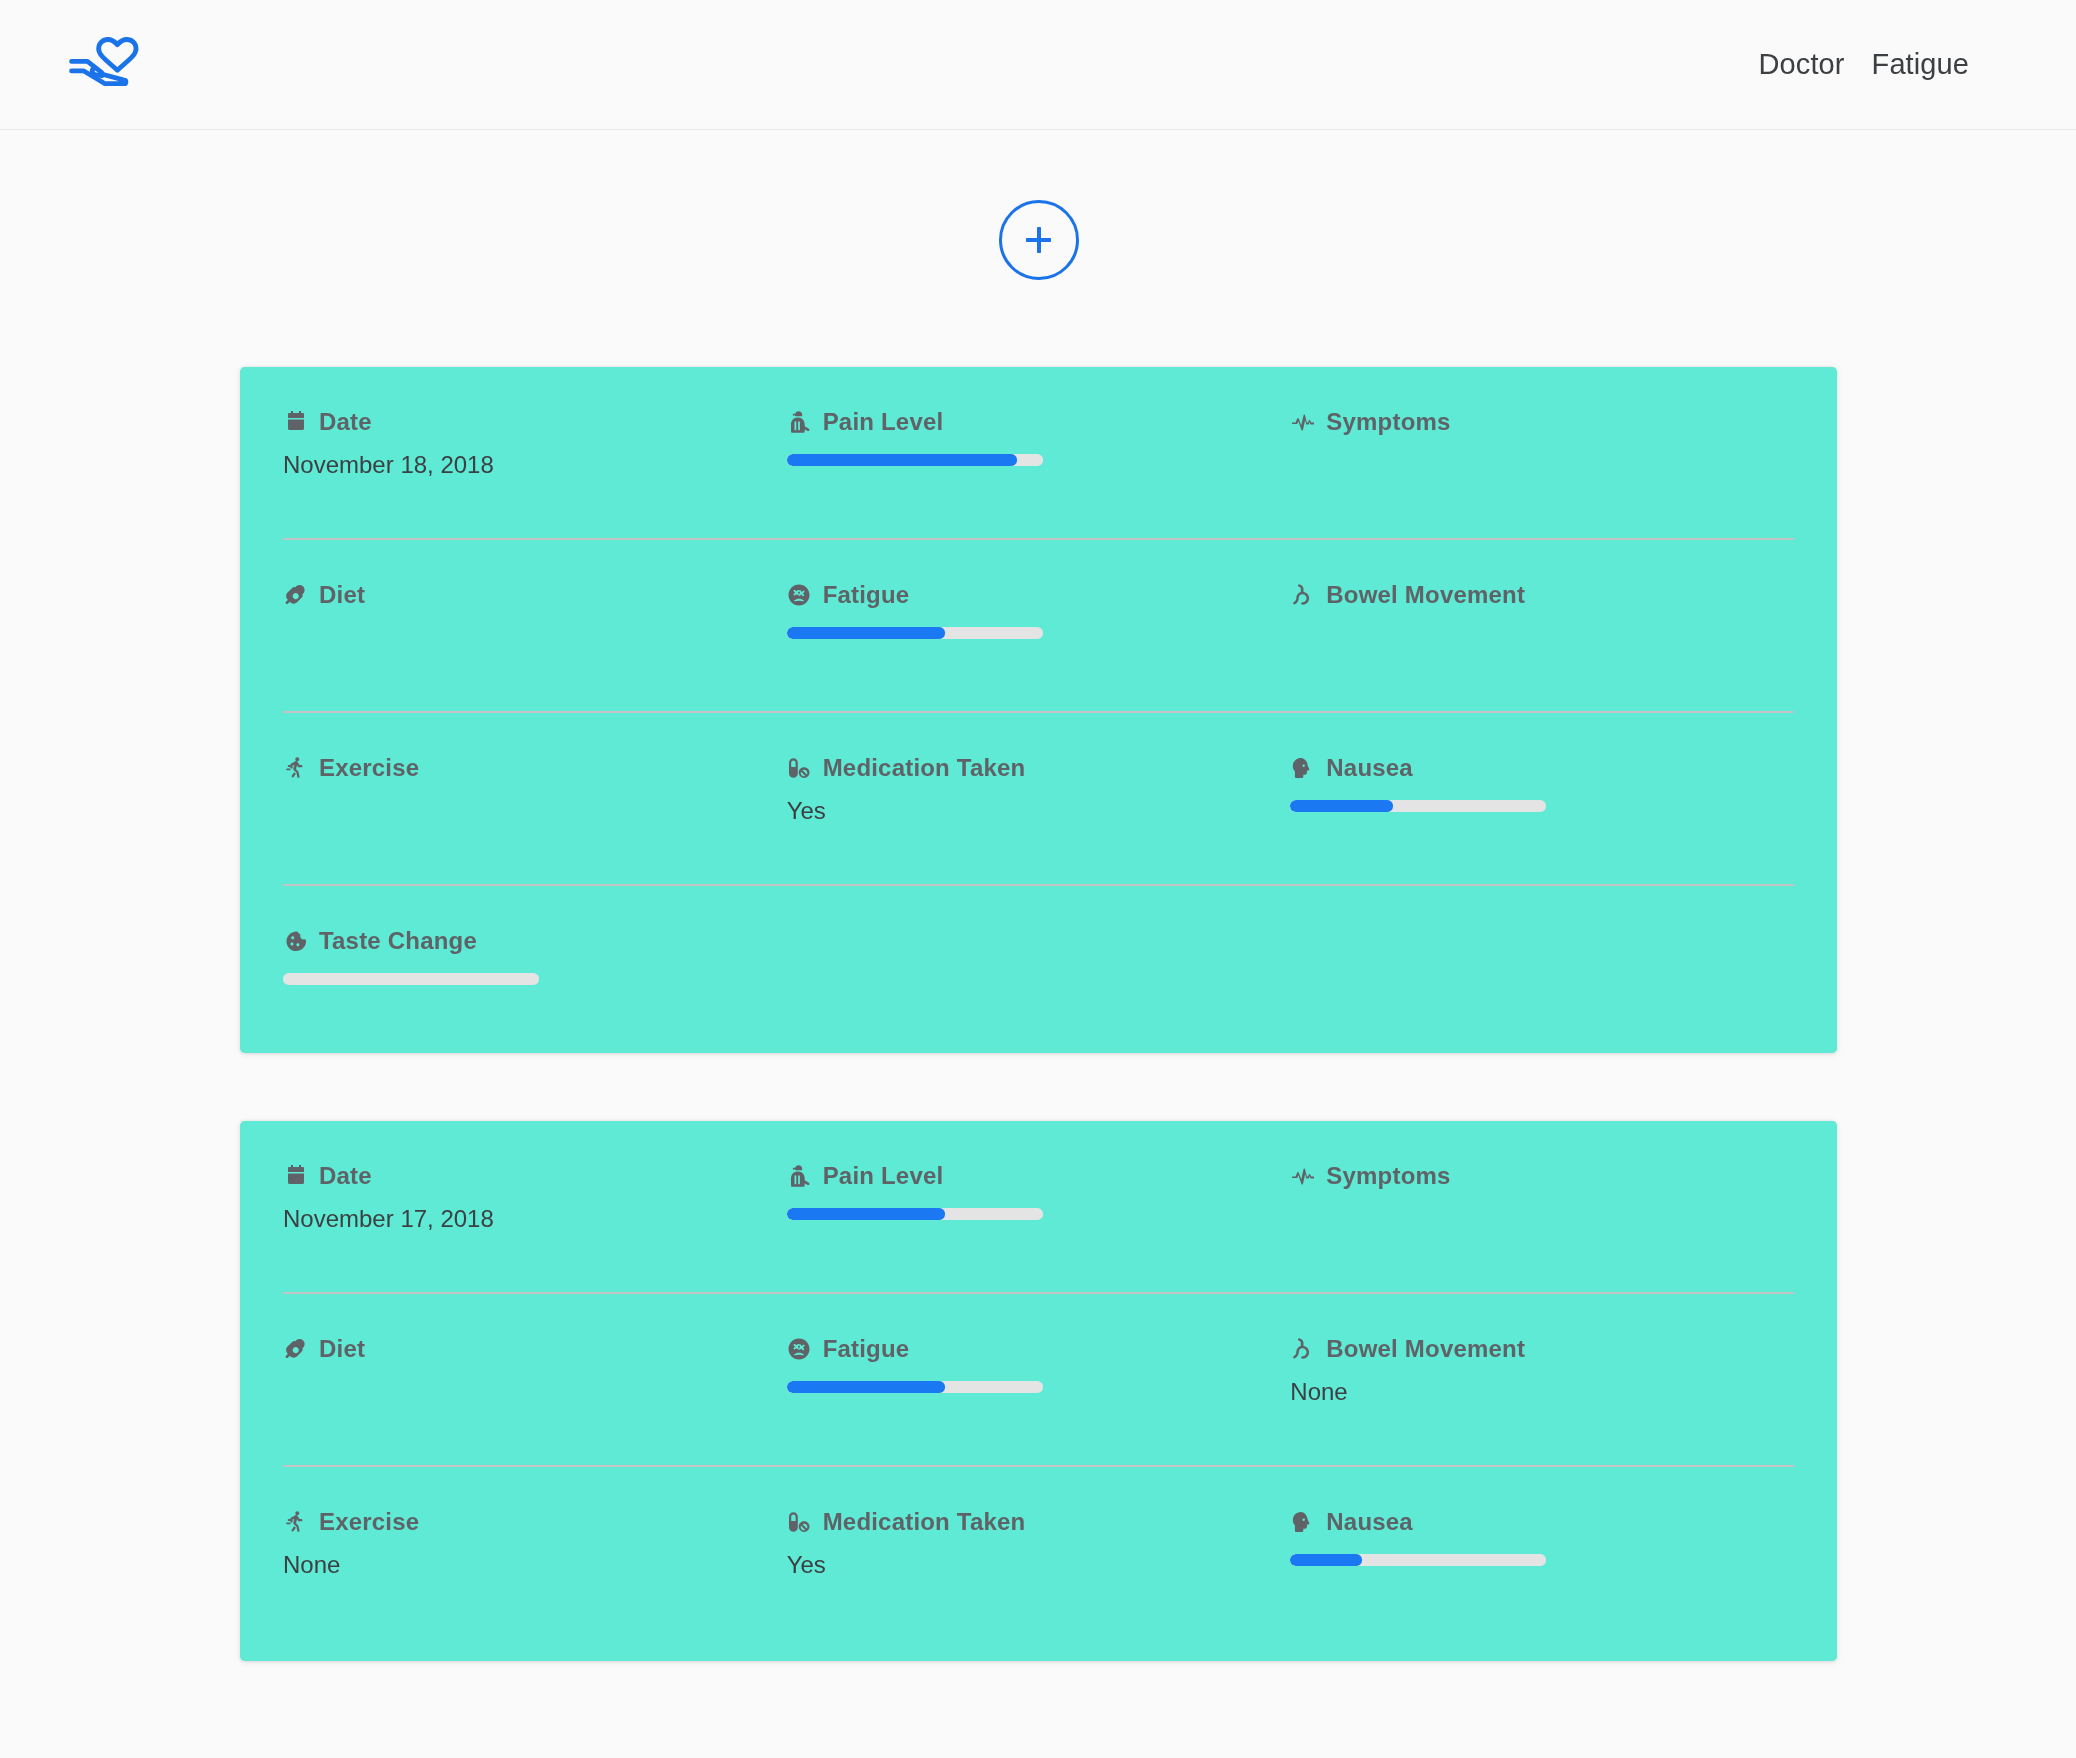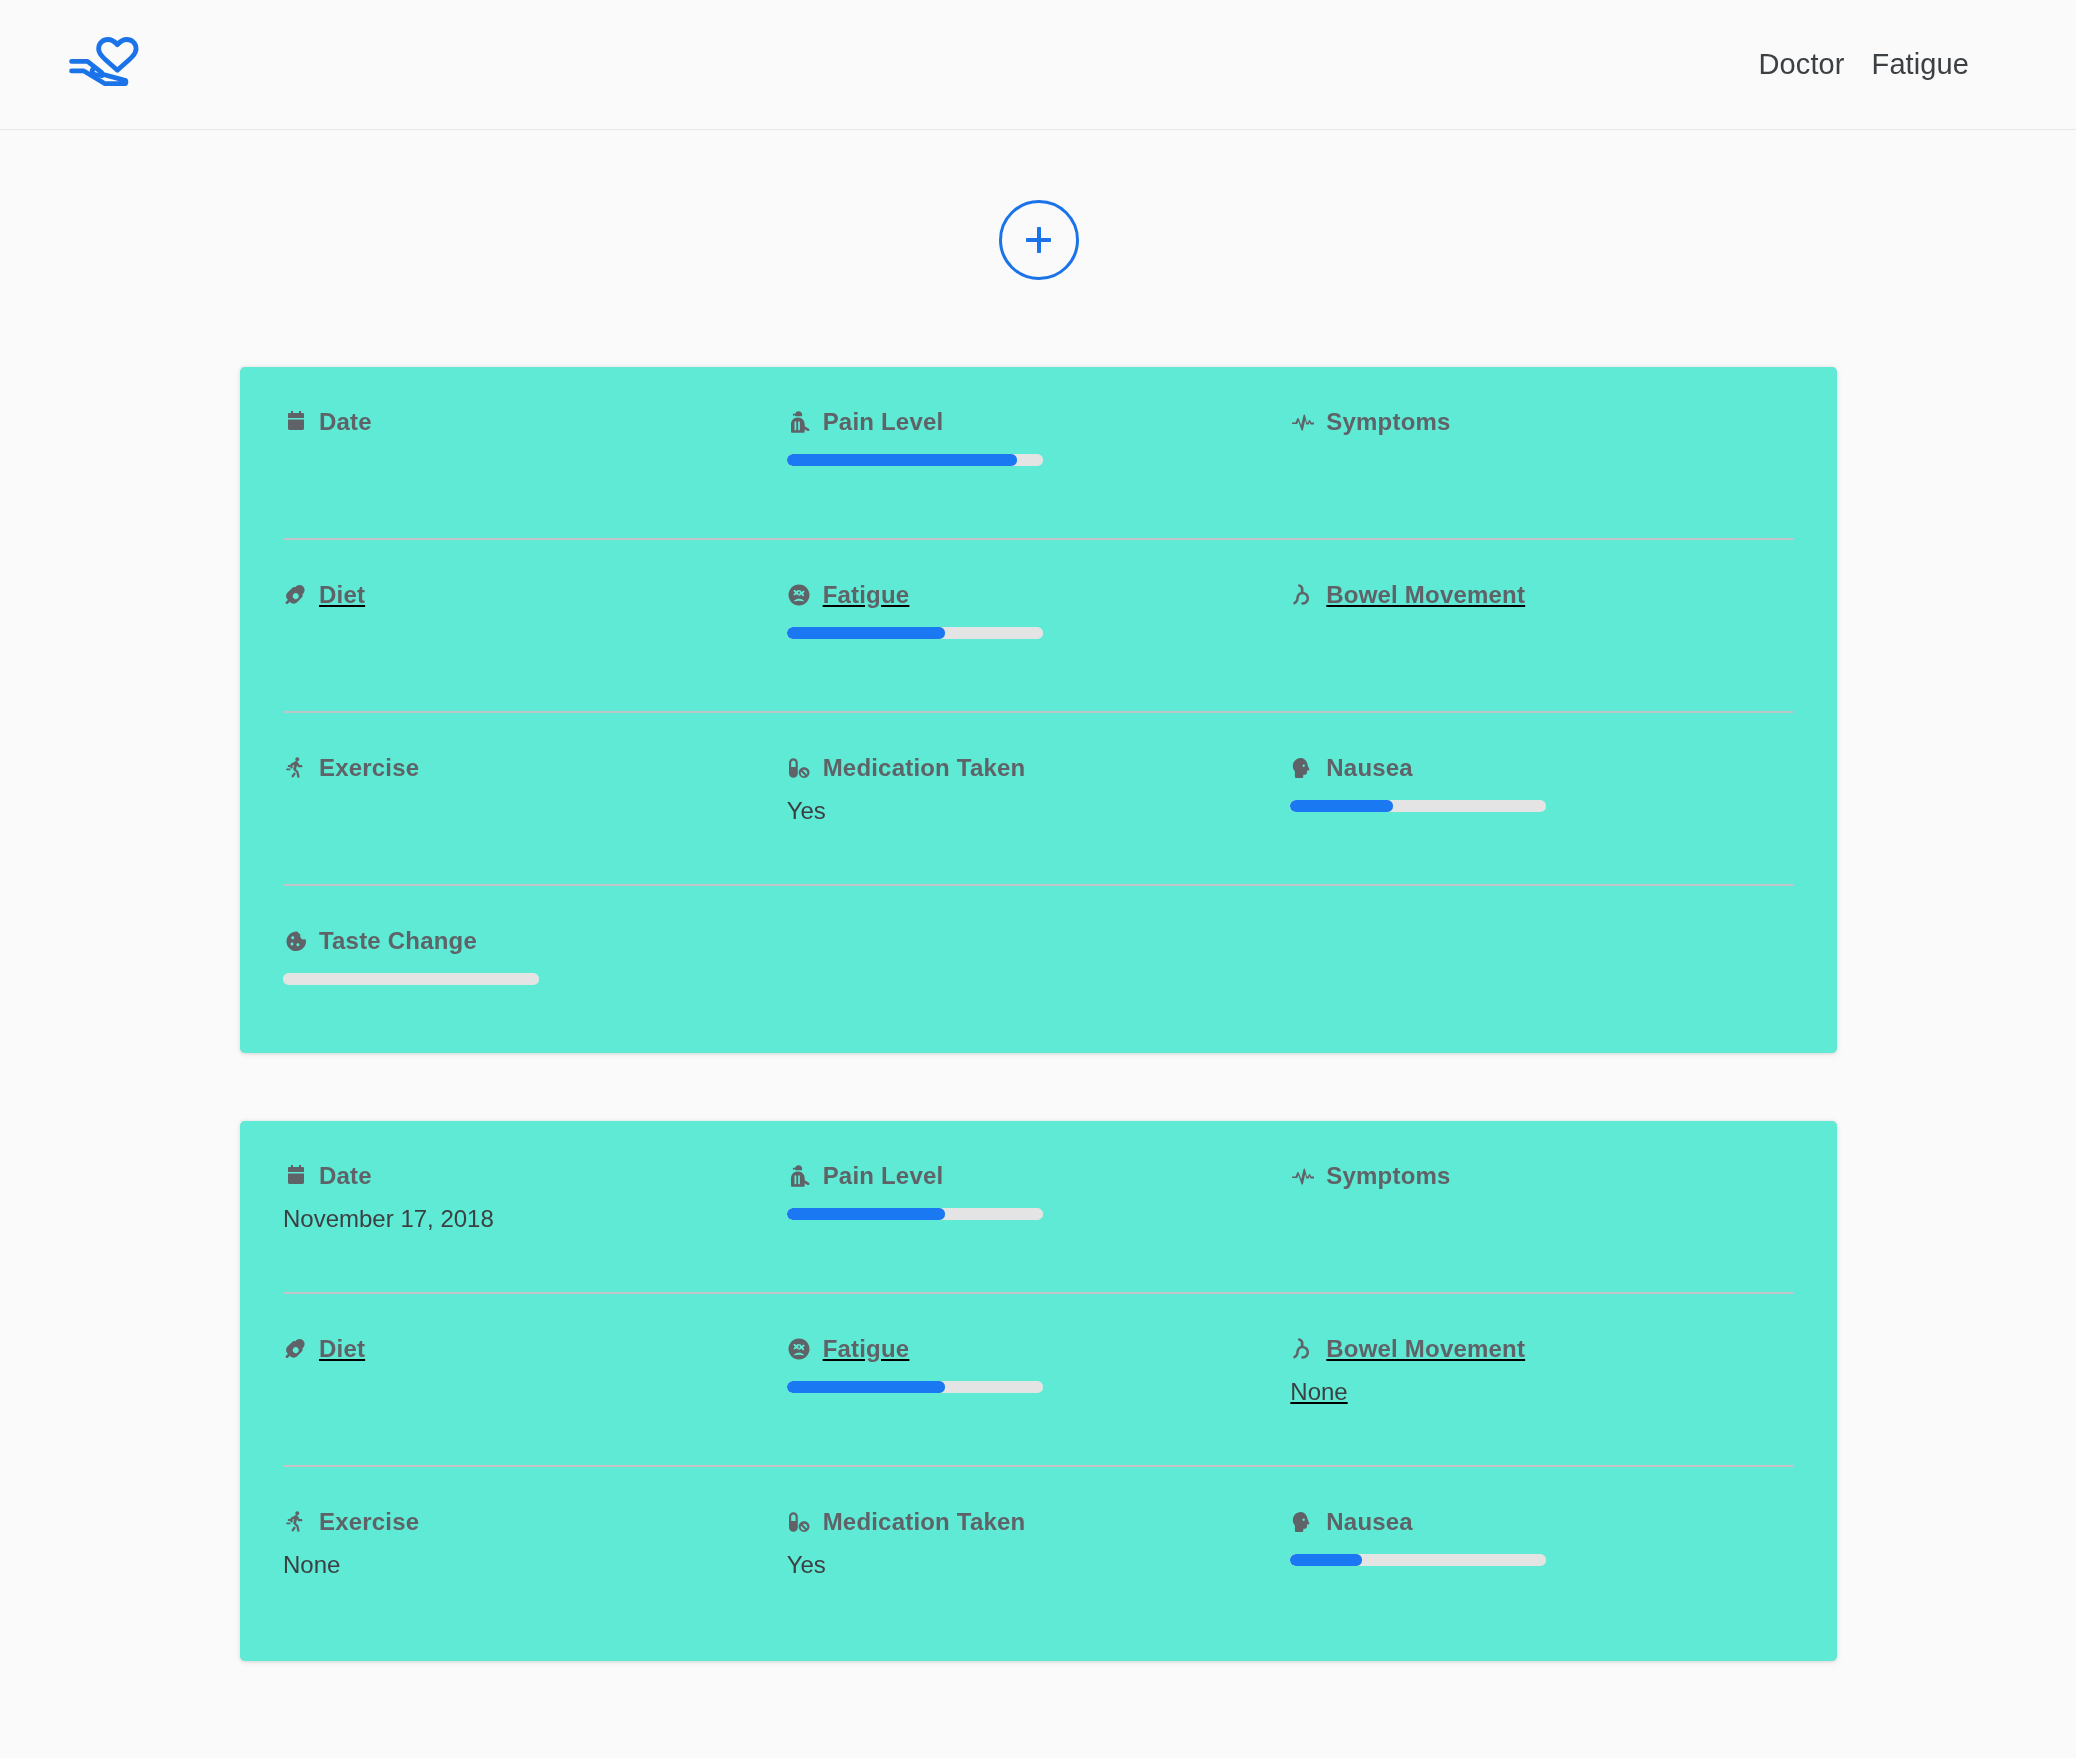--- a/index.html
+++ b/index.html
@@ -105,21 +105,21 @@
   .card-row.with-divider::after {
     content: "";
     position: absolute;
     left: 43px;
     right: 43px;
     bottom: 0;
     height: 1.6px;
     background: #c4c4c6;
   }
   .card-row.r1 { padding-bottom: 35px; }
-  .card-row.r2 { padding-bottom: 35px; text-decoration: underline; }
+  .card-row.r2 { padding-bottom: 35px; }
   .card-row.r3 { padding-bottom: 35px; align-items: flex-end; }
   .card-row.r4 { padding-bottom: 8px; }
 
   .field {
     width: 33.333%;
     padding-right: 24px;
     min-height: 96px;
   }
 
   .field-head {
@@ -202,20 +202,21 @@
       <div class="card-row r1 with-divider">
         <div class="field">
           <div class="field-head">
             <span class="field-icon">
               <svg width="24" height="24" viewBox="0 0 24 24">
                 <path d="M7 1h2v2h6V1h2v2h1.6c1 0 1.4.5 1.4 1.4V8H4V4.4C4 3.5 4.4 3 5.4 3H7V1zM4 9.6h16v9C20 19.5 19.6 20 18.6 20H5.4C4.4 20 4 19.5 4 18.6v-9z"></path>
               </svg>
             </span>
             <span class="field-label">Date</span>
           </div>
+          <div class="field-value">November 18, 2018</div>
         </div>
         <div class="field">
           <div class="field-head">
             <span class="field-icon">
               <svg width="24" height="24" viewBox="0 0 24 24">
                 <path d="M11.6 1.2C9.6 1.2 8 2.8 8 4.8c0 .5.1 1 .3 1.4h6.6c.2-.4.3-.9.3-1.4 0-2-1.6-3.6-3.6-3.6zM7.5 3.4 6.2 4.1c-.4.2-.5.7-.3 1l.5.8 2.3-1.3c-.5-.3-.9-.7-1.2-1.2zM10.4 7.6C6.7 7.6 4 10.6 4 14.4v7.1c0 .7.6 1.3 1.3 1.3h11.1c.7 0 1.3-.6 1.3-1.3v-2.3l2.9 1.7c.6.3 1.4.1 1.7-.5.3-.6.1-1.4-.5-1.7l-4.1-2.4v-1.9c0-3.8-2.7-6.8-6.4-6.8zm-2 3.7c.5 0 .9.4.9.9v7.2c0 .5-.4.9-.9.9s-.9-.4-.9-.9v-7.2c0-.5.4-.9.9-.9zm3.6 0c.5 0 .9.4.9.9v7.2c0 .5-.4.9-.9.9s-.9-.4-.9-.9v-7.2c0-.5.4-.9.9-.9z"></path>
               </svg>
             </span>
             <span class="field-label">Pain Level</span>
           </div>

